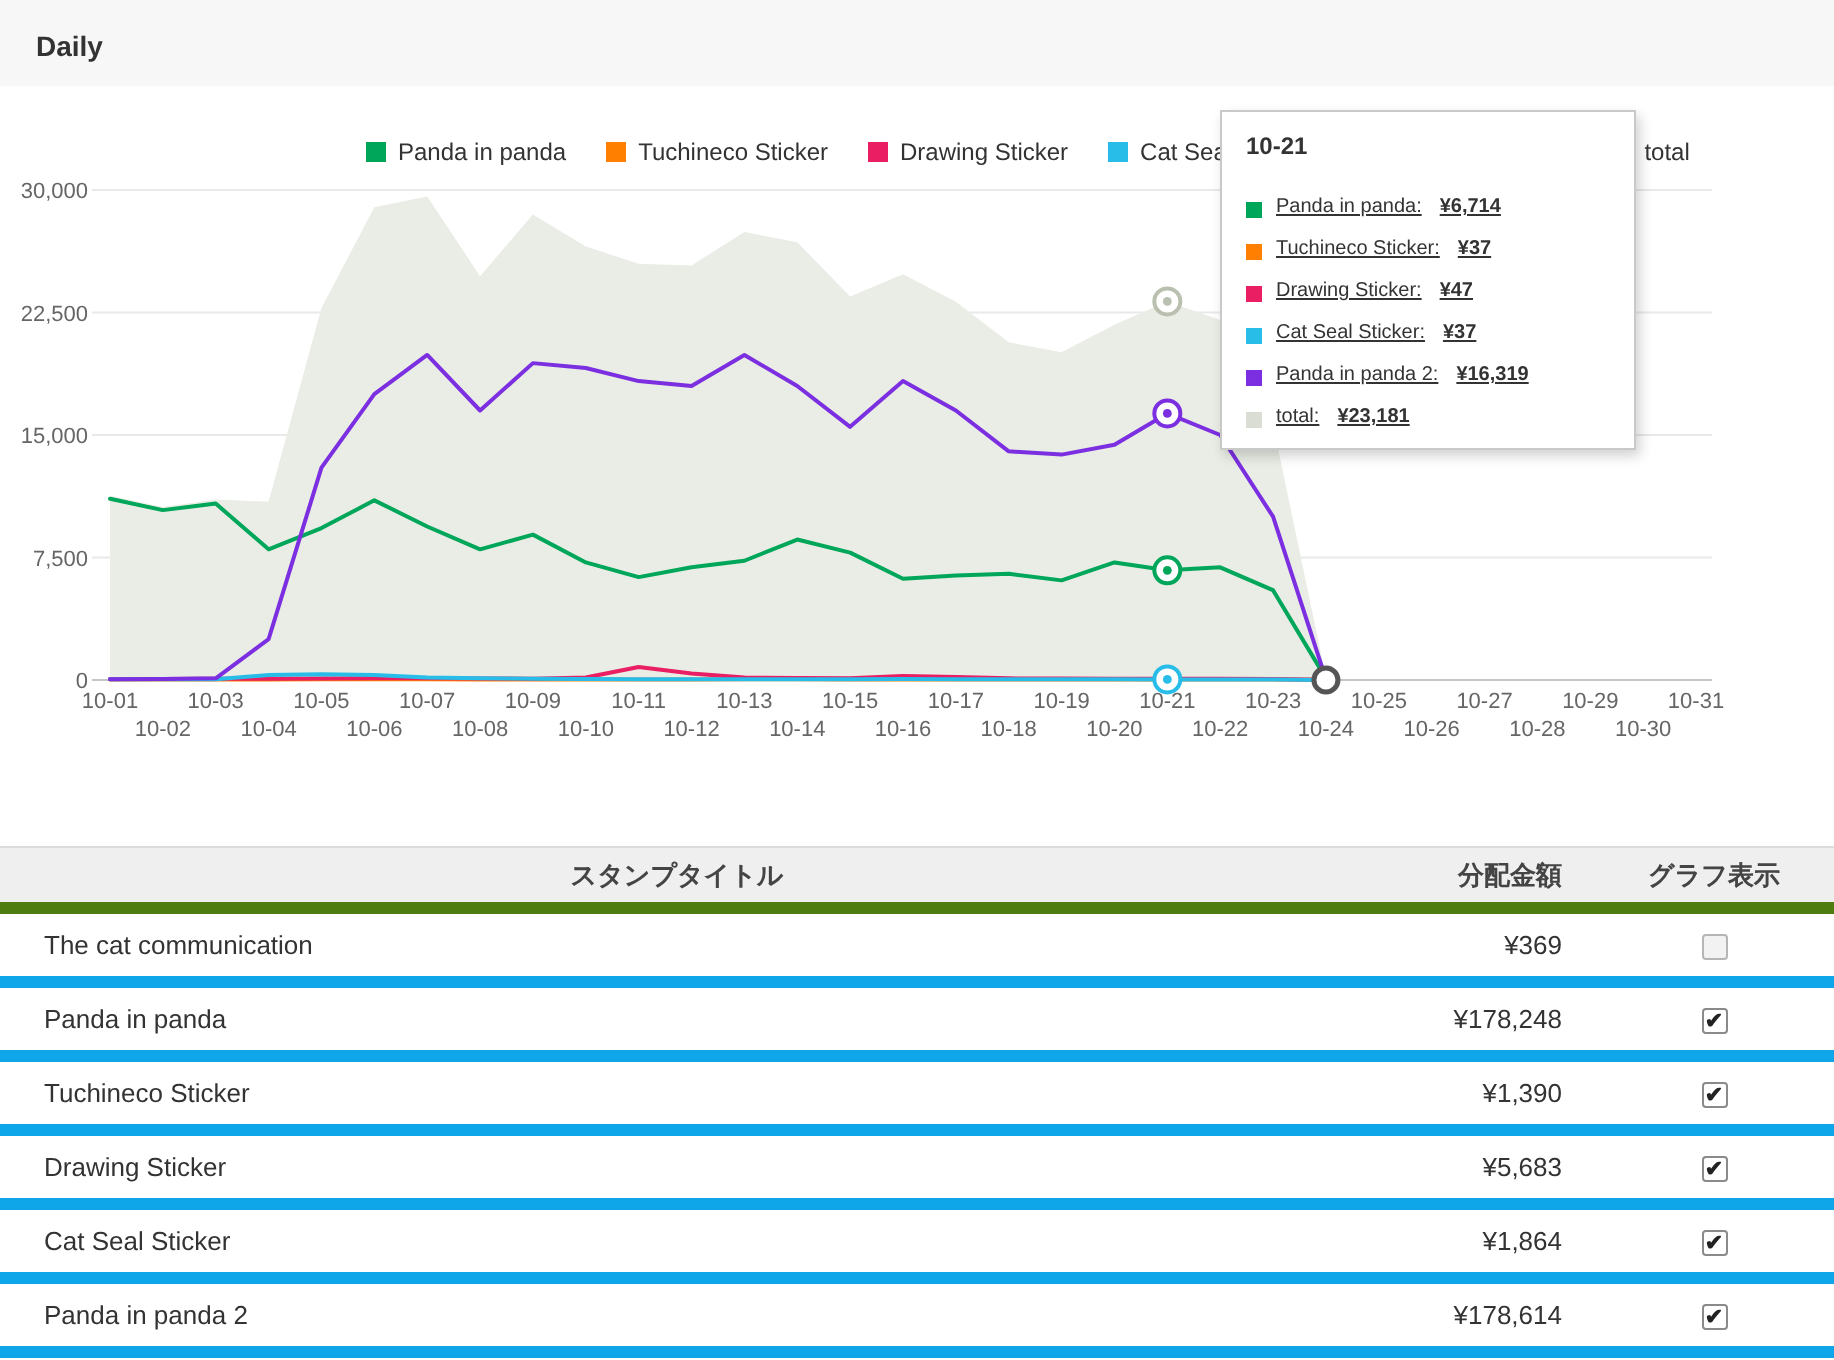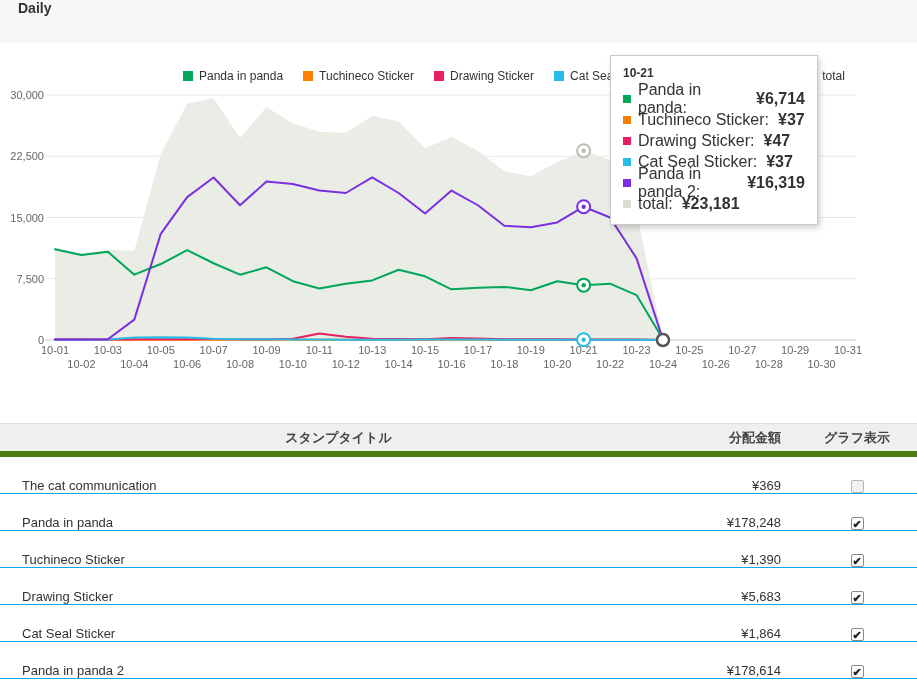--- a/index.html
+++ b/index.html
@@ -5,21 +5,21 @@
   * { margin:0; padding:0; box-sizing:border-box; }
   html,body { width:917px; height:680px; }
   body {
     background:#fff;
     font-family:"Liberation Sans", sans-serif;
     overflow:hidden;
     position:relative;
   }
   .topbar {
     height:43px; background:#f7f7f7;
-    display:flex; align-items:flex-start; padding:0 18px;
+    display:flex; align-items:flex-end; padding:12px 18px;
   }
   .topbar-title { font-size:14px; font-weight:bold; color:#333; }
 
   .chart-section { position:relative; height:380px; background:#fff; }
   #chart-svg { position:absolute; left:0; top:0; z-index:1; display:block; }
 
   .legend {
     position:absolute; left:183px; top:26px; z-index:2;
     display:flex; gap:20px; align-items:center;
   }
@@ -31,33 +31,33 @@
 
   .axis-label { font-size:11px; fill:#666; font-family:"Liberation Sans", sans-serif; }
 
   .tooltip {
     position:absolute; left:610px; top:12px; width:208px; z-index:3;
     background:#fff; border:1px solid #c9c9c9;
     box-shadow:2px 3px 6px rgba(0,0,0,0.18);
     padding:10px 12px 10px 12px;
   }
   .tooltip-title { font-size:12px; font-weight:bold; color:#333; margin-bottom:8px; }
-  .tooltip-row { display:flex; align-items:center; gap:7px; font-size:16px; color:#333; height:21px; }
+  .tooltip-row { display:flex; align-items:flex-end; gap:7px; font-size:10px; color:#333; height:21px;text-decoration:underline; }
   .tooltip-swatch { width:8px; height:8px; display:inline-block; flex:none; }
   .tooltip-row b { margin-left:2px; }
 
   .table { width:917px; }
   .thead {
     display:flex; height:34px; align-items:center;
     background:#efefef; border-top:1px solid #dcdcdc; border-bottom:6px solid #4d7c0f;
     font-size:13px; font-weight:bold; color:#444;
   }
   .trow {
-    display:flex; height:37px; align-items:flex-end;
-    border-bottom:1px solid #0ea5e9; background:#fff;
+    display:flex; height:37px; align-items:center;
+    border-bottom:6px solid #0ea5e9; background:#fff;
     font-size:13px; color:#333;
   }
   .col-title { flex:1; }
   .thead .col-title { text-align:center; }
   .trow .col-title { padding-left:22px; }
   .col-amount { width:120px; text-align:right; padding-right:16px; }
   .col-graph { width:120px; text-align:center; }
 
   .checkbox {
     display:inline-block; width:13px; height:13px;

